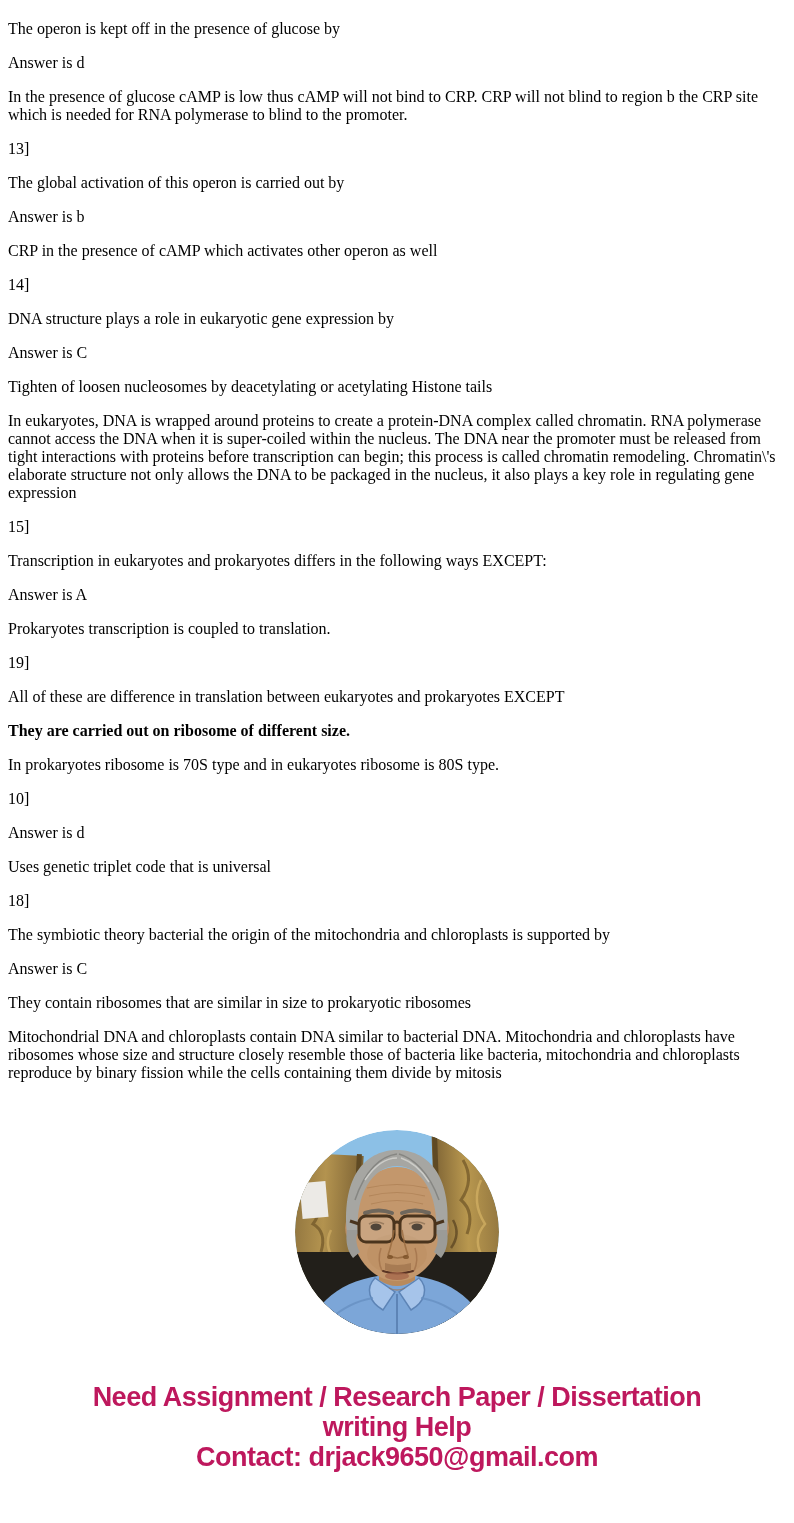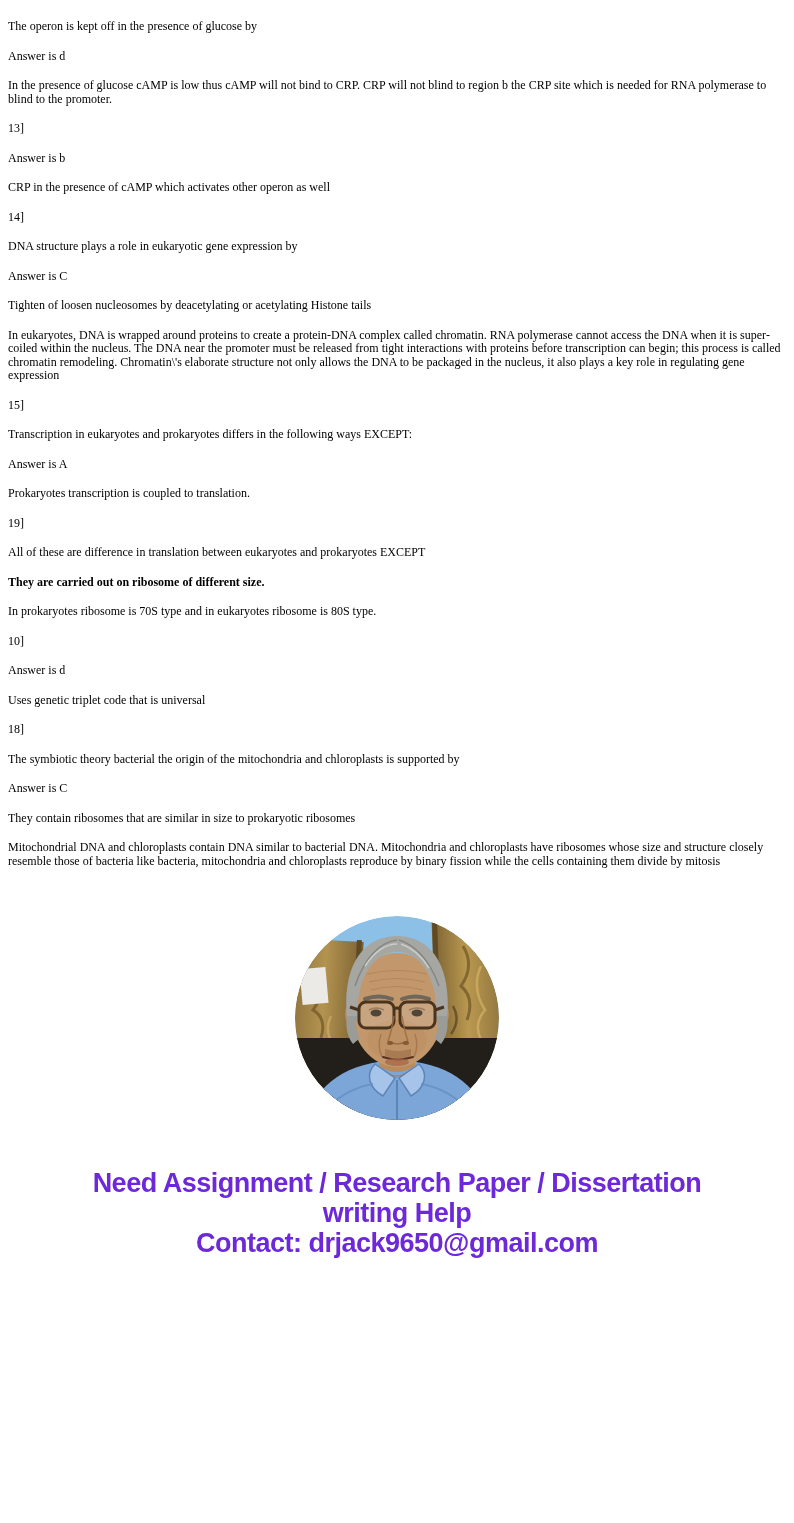--- a/index.html
+++ b/index.html
@@ -7,53 +7,54 @@
     width: 794px;
     min-height: 1523px;
     margin: 0 auto;
     background: #ffffff;
     box-sizing: border-box;
     padding: 4px 8px 24px 8px;
     font-family: "Liberation Serif", serif;
     color: #000000;
   }
   .doc p {
-    font-size: 12px;
+    font-size: 16px;
     line-height: 1.125;
     margin: 16px 0;
     font-weight: normal;
   }
   .doc p.bold { font-weight: bold; }
   .avatar-wrap {
     margin: 48px auto 0 auto;
     width: 204px;
     height: 204px;
   }
   .avatar-wrap svg { display: block; border-radius: 50%; }
   .footer {
     margin-top: 48px;
     text-align: center;
     font-family: "Liberation Sans", sans-serif;
     font-weight: 700;
     font-size: 27px;
     line-height: 30px;
     letter-spacing: -0.5px;
-    color: #6d28d9;
+    color: #be185d;
   }
 </style>
 </head>
 <body>
 
 <div class="page">
 
   <div class="doc">
     <p>The operon is kept off in the presence of glucose by</p>
     <p>Answer is d</p>
     <p>In the presence of glucose cAMP is low thus cAMP will not bind to CRP. CRP will not blind to region b the CRP site which is needed for RNA polymerase to blind to the promoter.</p>
     <p>13]</p>
+    <p>The global activation of this operon is carried out by</p>
     <p>Answer is b</p>
     <p>CRP in the presence of cAMP which activates other operon as well</p>
     <p>14]</p>
     <p>DNA structure plays a role in eukaryotic gene expression by</p>
     <p>Answer is C</p>
     <p>Tighten of loosen nucleosomes by deacetylating or acetylating Histone tails</p>
     <p>In eukaryotes, DNA is wrapped around proteins to create a protein-DNA complex called chromatin. RNA polymerase cannot access the DNA when it is super-coiled within the nucleus. The DNA near the promoter must be released from tight interactions with proteins before transcription can begin; this process is called chromatin remodeling. Chromatin\'s elaborate structure not only allows the DNA to be packaged in the nucleus, it also plays a key role in regulating gene expression</p>
     <p>15]</p>
     <p>Transcription in eukaryotes and prokaryotes differs in the following ways EXCEPT:</p>
     <p>Answer is A</p>

